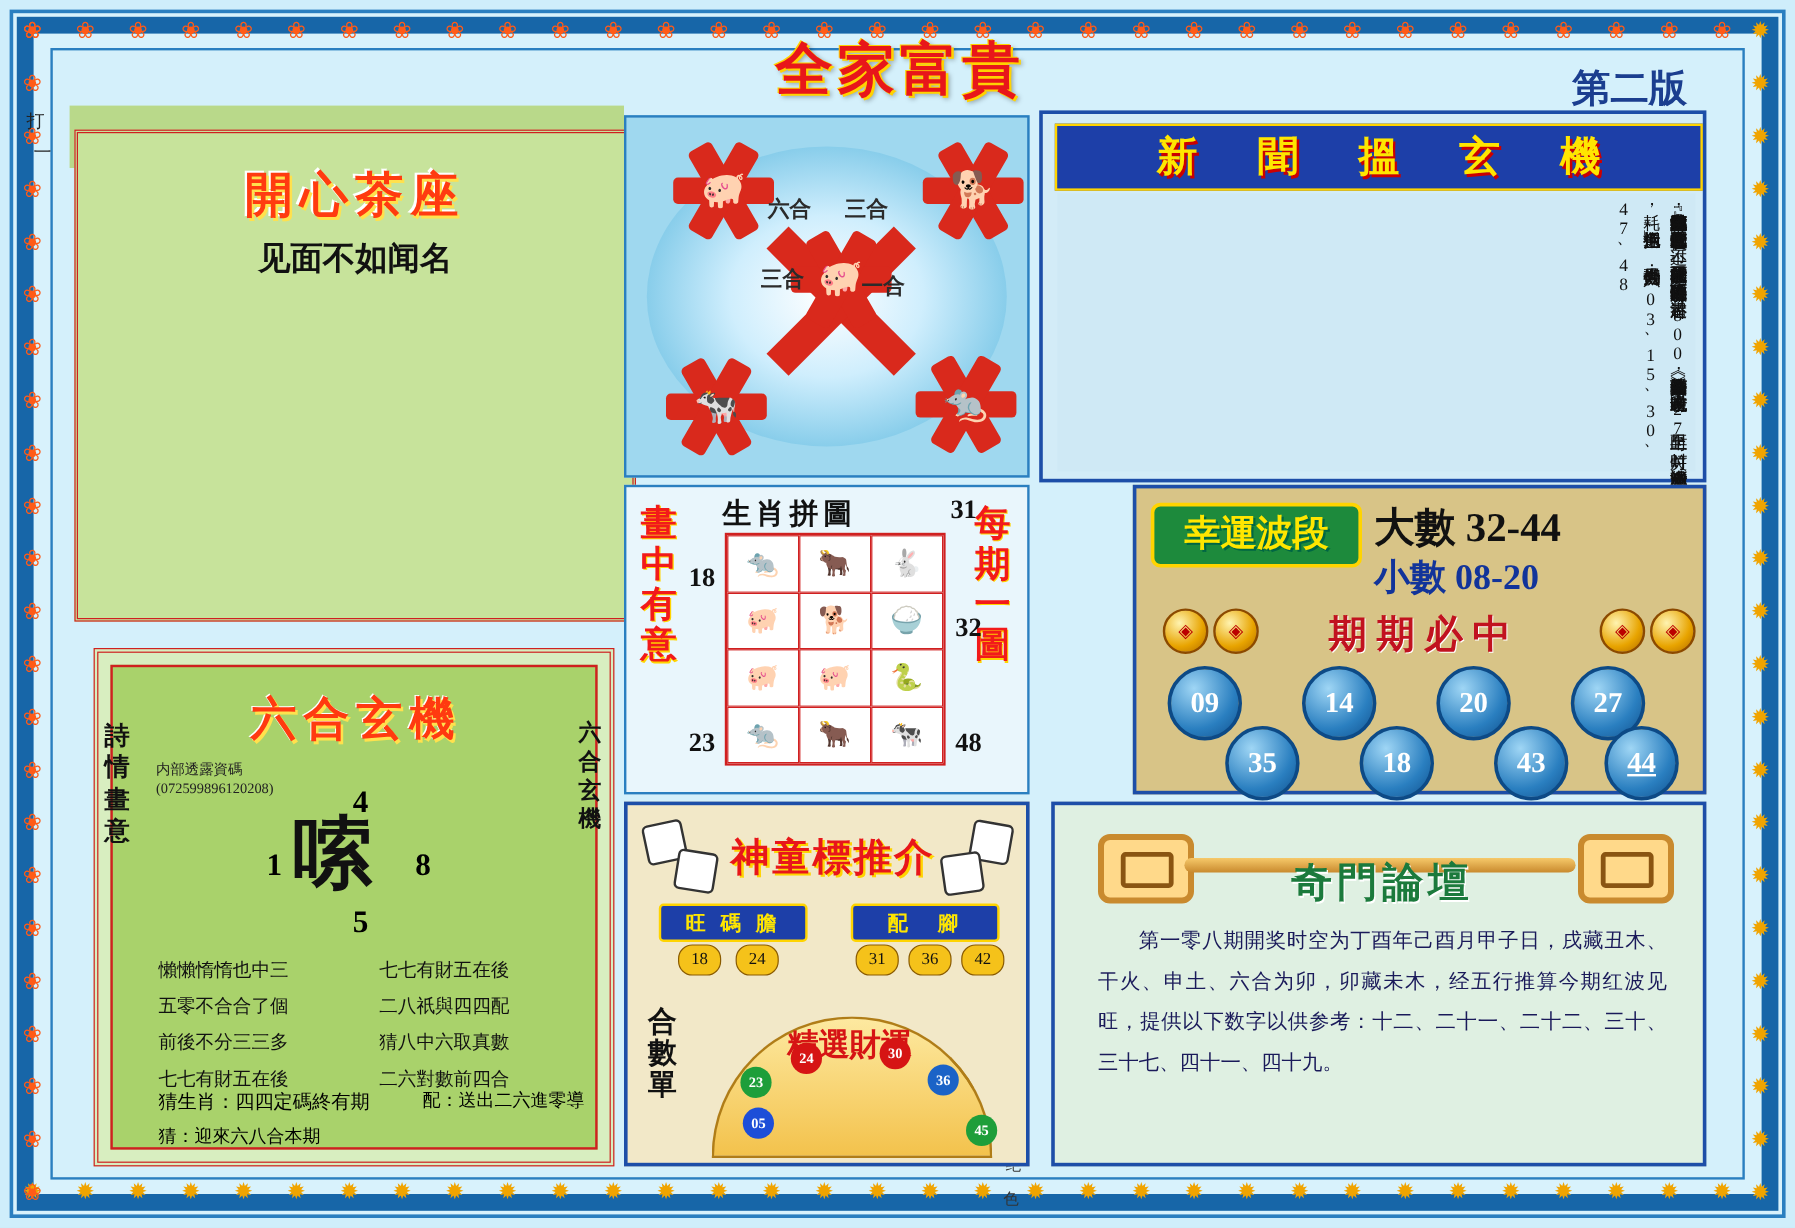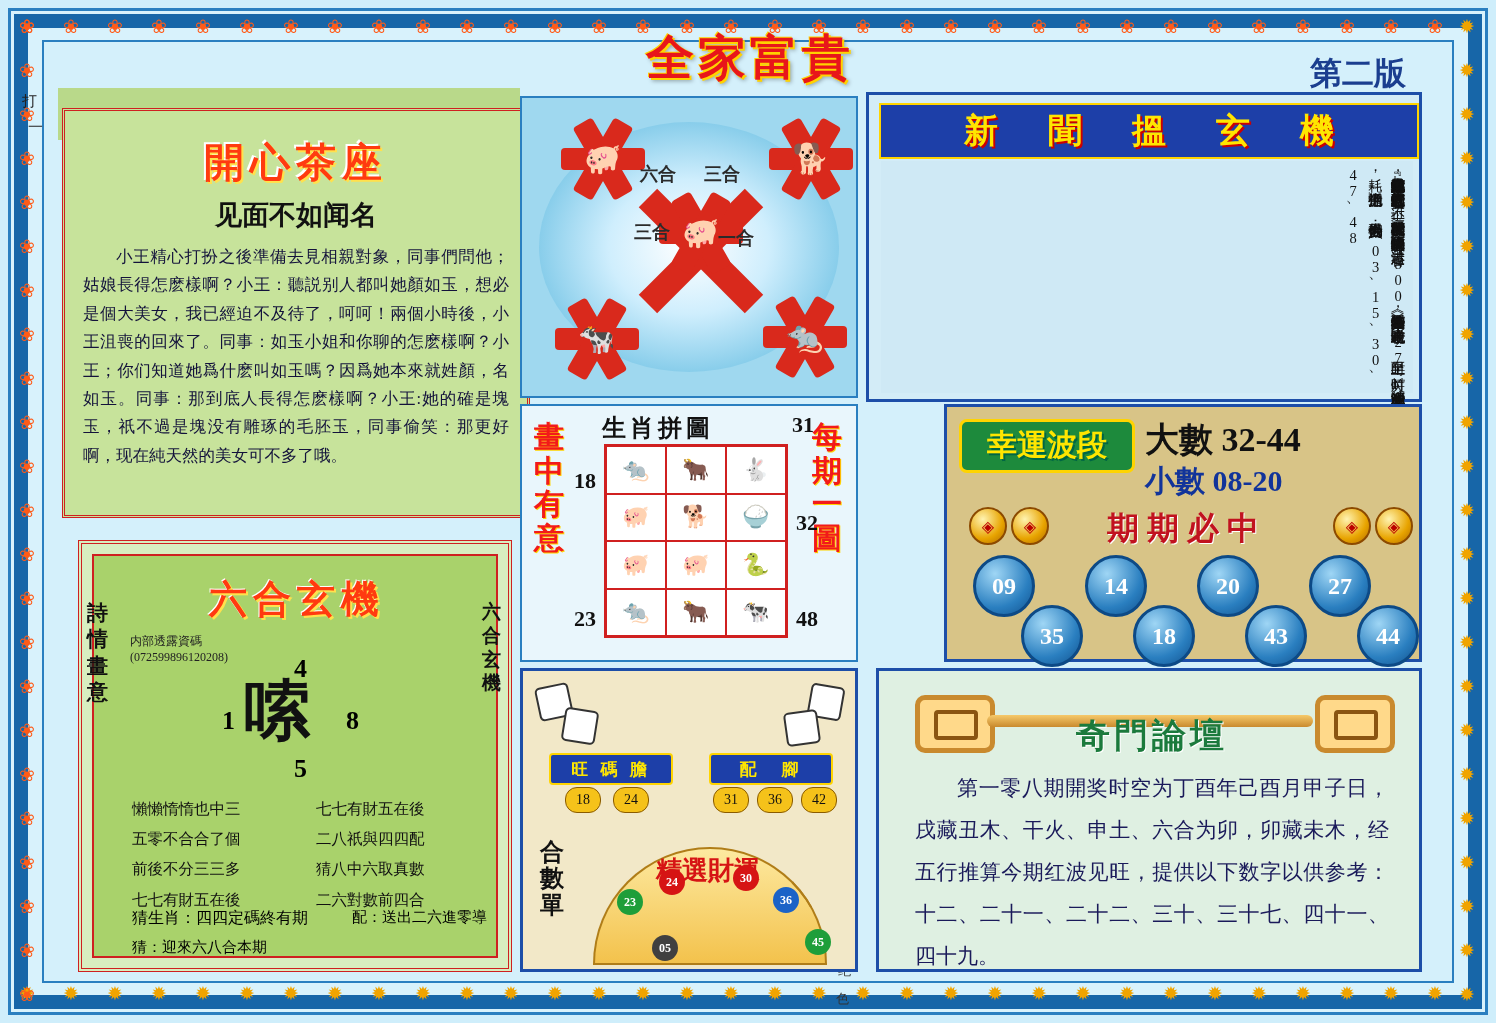--- a/index.html
+++ b/index.html
@@ -117,21 +117,21 @@
      background:linear-gradient(180deg,#fde9a0,#f3c24c);border:2px solid #b07d18;overflow:hidden;}
   #p-shentong .fantext{position:absolute;left:78px;top:182px;width:214px;text-align:center;font-size:26px;font-weight:bold;color:#d61414;}
   #p-shentong .fball{position:absolute;width:26px;height:26px;border-radius:50%;display:flex;align-items:center;justify-content:center;
      font-size:12px;color:#fff;font-weight:bold;}
   .dice{position:absolute;width:30px;height:30px;background:#fff;border:2px solid #333;border-radius:5px;}
 
   
   #p-qimen{left:876px;top:668px;width:546px;height:304px;background:#dff0e2;border:3px solid #1d4ea8;}
   #p-qimen .q-title{position:absolute;left:110px;top:42px;width:326px;text-align:center;font-size:34px;font-weight:bold;color:#1b7a3c;
      letter-spacing:4px;text-shadow:1px 1px 0 #fff;}
-  #p-qimen .q-body{position:absolute;left:36px;top:96px;width:474px;font-size:21px;line-height:2.0;color:#1a1a5a;text-indent:2em;text-align:justify;
+  #p-qimen .q-body{position:absolute;left:36px;top:96px;width:474px;font-size:17px;line-height:2.0;color:#1a1a5a;text-indent:2em;text-align:justify;
      font-family:"DejaVu Serif",serif;}
   .knot{position:absolute;width:70px;height:48px;border:5px solid #c98a2e;border-radius:10px;background:#ffd98a;}
   .knot:after{content:"";position:absolute;left:14px;top:10px;width:36px;height:22px;border:4px solid #8a5512;border-radius:4px;}
   .ribbon{position:absolute;height:12px;background:linear-gradient(180deg,#f6c96a,#c98a2e);border-radius:6px;}
 </style>
 </head>
 <body>
 
 <div class="page">
   <div class="border-outer"></div>
@@ -259,21 +259,20 @@
   <div class="artifact-d">色</div>
 
   <div class="masthead">
     <div class="t">全家富貴</div>
   </div>
   <div class="edition">第二版</div>
 
   <div class="panel" id="p-tea">
     <div class="title">開心茶座</div>
     <div class="sub">见面不如闻名</div>
-    <div class="body">小王精心打扮之後準備去見相親對象，同事們問他；姑娘長得怎麽樣啊？小王：聽説别人都叫她顏如玉，想必是個大美女，我已經迫不及待了，呵呵！兩個小時後，小王沮喪的回來了。同事：如玉小姐和你聊的怎麽樣啊？小王；你们知道她爲什麽叫如玉嗎？因爲她本來就姓顏，名如玉。同事：那到底人長得怎麽樣啊？小王:她的確是塊玉，祇不過是塊没有雕琢的毛胚玉，同事偷笑：那更好啊，现在純天然的美女可不多了哦。</div>
   </div>
 
   <div class="panel" id="p-xuanji">
     <div class="inner">
       <div class="xj-title">六合玄機</div>
       <div class="code">
         <div>内部透露資碼</div>
         <div>(072599896120208)</div>
       </div>
       <div class="big-char">嗦</div>
@@ -395,47 +394,48 @@
     <div class="coin" style="left:386px;top:100px;">◈</div>
     <div class="coin" style="left:428px;top:100px;">◈</div>
     <div id="lucky-balls">
         <div class="ball" style="left: 26px; top: 148px;">09</div>
         <div class="ball" style="left: 138px; top: 148px;">14</div>
         <div class="ball" style="left: 250px; top: 148px;">20</div>
         <div class="ball" style="left: 362px; top: 148px;">27</div>
         <div class="ball" style="left: 74px; top: 198px;">35</div>
         <div class="ball" style="left: 186px; top: 198px;">18</div>
         <div class="ball" style="left: 298px; top: 198px;">43</div>
-        <div class="ball" style="left: 410px; top: 198px;">44</div>
+        <div class="ball" style="left: 390px; top: 198px; text-decoration: underline;">44</div>
       </div>
   </div>
 
   <div class="panel" id="p-shentong">
     <div class="dice" style="left:14px;top:14px;transform:rotate(-12deg);"></div>
     <div class="dice" style="left:40px;top:38px;transform:rotate(9deg);"></div>
     <div class="dice" style="left:286px;top:14px;transform:rotate(10deg);"></div>
     <div class="dice" style="left:262px;top:40px;transform:rotate(-8deg);"></div>
+    <div class="st-title">神童標推介</div>
     <div class="lbl" style="left:26px;top:82px;width:120px;">旺 碼 膽</div>
     <div class="lbl" style="left:186px;top:82px;width:120px;">配　腳</div>
     <div id="st-nums">
         <div class="numbox" style="left: 42px; top: 116px;">18</div>
         <div class="numbox" style="left: 90px; top: 116px;">24</div>
         <div class="numbox" style="left: 190px; top: 116px;">31</div>
         <div class="numbox" style="left: 234px; top: 116px;">36</div>
         <div class="numbox" style="left: 278px; top: 116px;">42</div>
       </div>
     <div class="vcol">合數單</div>
     <div class="fan"></div>
     <div class="fantext">精選財運</div>
     <div id="fan-balls">
         <div class="fball" style="left: 94px; top: 218px; background: rgb(30, 158, 58);">23</div>
         <div class="fball" style="left: 136px; top: 198px; background: rgb(214, 20, 20);">24</div>
         <div class="fball" style="left: 210px; top: 194px; background: rgb(214, 20, 20);">30</div>
         <div class="fball" style="left: 250px; top: 216px; background: rgb(27, 99, 199);">36</div>
-        <div class="fball" style="left: 96px; top: 264px; background: #404040; margin-left: 33px;">05</div>
+        <div class="fball" style="left: 96px; top: 252px; background: #1d4ed8;">05</div>
         <div class="fball" style="left: 254px; top: 258px; background: rgb(30, 158, 58); margin-left: 28px;">45</div>
       </div>
   </div>
 
   <div class="panel" id="p-qimen">
     <div class="knot" style="left:36px;top:24px;"></div>
     <div class="knot" style="left:436px;top:24px;"></div>
     <div class="ribbon" style="left:108px;top:44px;width:326px;"></div>
     <div class="q-title">奇門論壇</div>
     <div class="q-body">第一零八期開奖时空为丁酉年己酉月甲子日，戌藏丑木、干火、申土、六合为卯，卯藏未木，经五行推算今期红波见旺，提供以下数字以供参考：十二、二十一、二十二、三十、三十七、四十一、四十九。</div>

